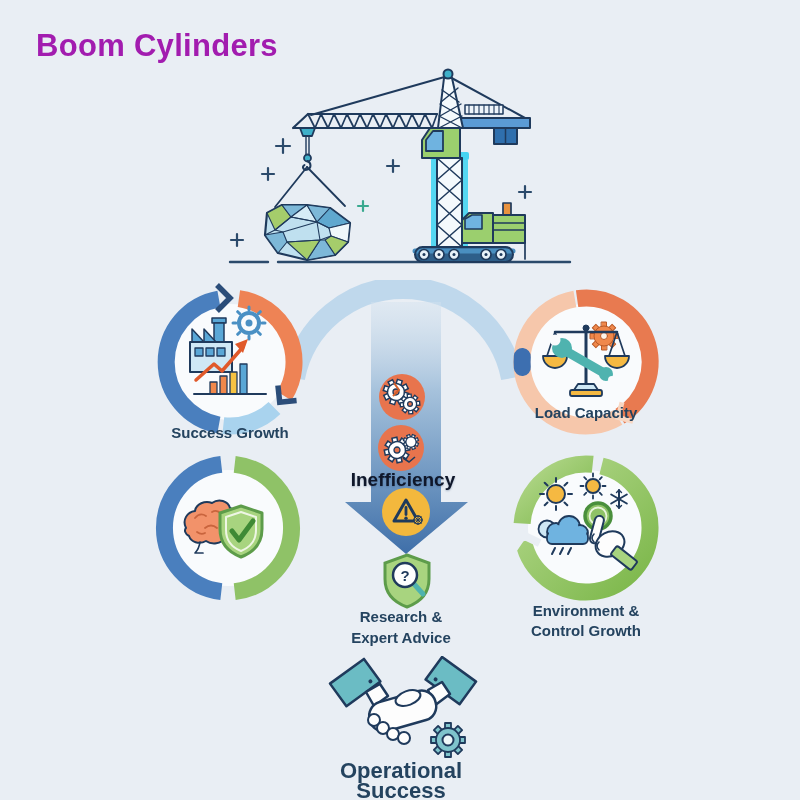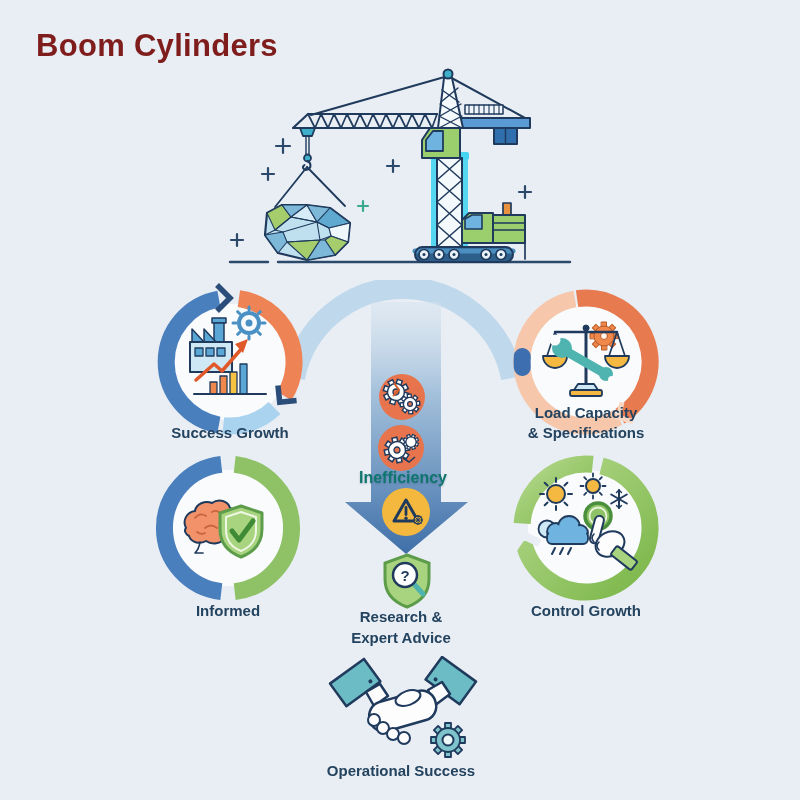--- a/index.html
+++ b/index.html
@@ -1,28 +1,28 @@
 <!DOCTYPE html>
 <html><head>
 <meta charset="utf-8">
 <style>
   html,body{margin:0;padding:0;background:#dfe6ee;}
   .stage{position:relative;width:800px;height:800px;background:#e9eef4;overflow:hidden;
          font-family:"Liberation Sans",sans-serif;color:#24435f;}
   .abs{position:absolute;}
-  .title{left:36px;top:28px;font-size:31px;font-weight:800;letter-spacing:.3px;color:#7f1d1d;}
+  .title{left:36px;top:28px;font-size:31px;font-weight:800;letter-spacing:.3px;color:#a21caf;}
   .node-label{font-weight:700;font-size:15px;line-height:20px;text-align:center;color:#24435f;z-index:6;}
   .lbl-market{left:130px;top:423px;width:200px;}
   .lbl-load{left:486px;top:403px;width:200px;}
   .lbl-informed{left:128px;top:601px;width:200px;}
   .lbl-env{left:486px;top:601px;width:200px;}
   .lbl-research{left:316px;top:606px;width:170px;line-height:21px;}
-  .lbl-success{left:301px;top:761px;width:200px;font-size:15px;}
-  .lbl-ineff{left:323px;top:469px;width:160px;text-align:center;color:#0f766e;font-weight:700;
-             font-size:16px;z-index:5;text-shadow:0 1px 2px rgba(40,70,110,.35);}
+  .lbl-success{left:301px;top:761px;width:200px;font-size:22px;}
+  .lbl-ineff{left:323px;top:469px;width:160px;text-align:center;color:#0f172a;font-weight:700;
+             font-size:19px;z-index:5;text-shadow:0 1px 2px rgba(40,70,110,.35);}
   svg{display:block;}
   .z1{z-index:1}.z2{z-index:2}.z3{z-index:3}
 </style>
 </head>
 <body>
 
 <div class="stage">
 
   <div class="abs title">Boom Cylinders</div>
 
@@ -419,28 +419,27 @@
       </g>
     </g>
   </svg>
 
   <div class="abs node-label lbl-market">
     <span>Success Growth</span>
   </div>
 
   <div class="abs node-label lbl-load">
     <div>Load Capacity</div>
-    <div>&amp; Specifications</div>
   </div>
 
   <div class="abs node-label lbl-informed">
-    <div>Informed</div>
   </div>
 
   <div class="abs node-label lbl-env">
+    <div>Environment &amp;</div>
     <div>Control Growth</div>
   </div>
 
   <div class="abs lbl-ineff">Inefficiency</div>
 
   <div class="abs node-label lbl-research">
     <div>Research &amp;</div>
     <div>Expert Advice</div>
   </div>
 

